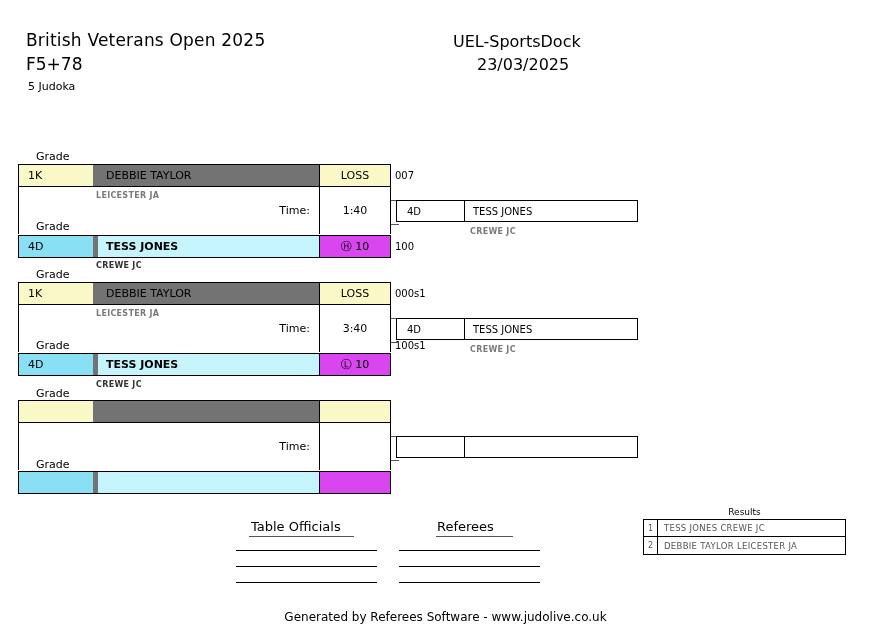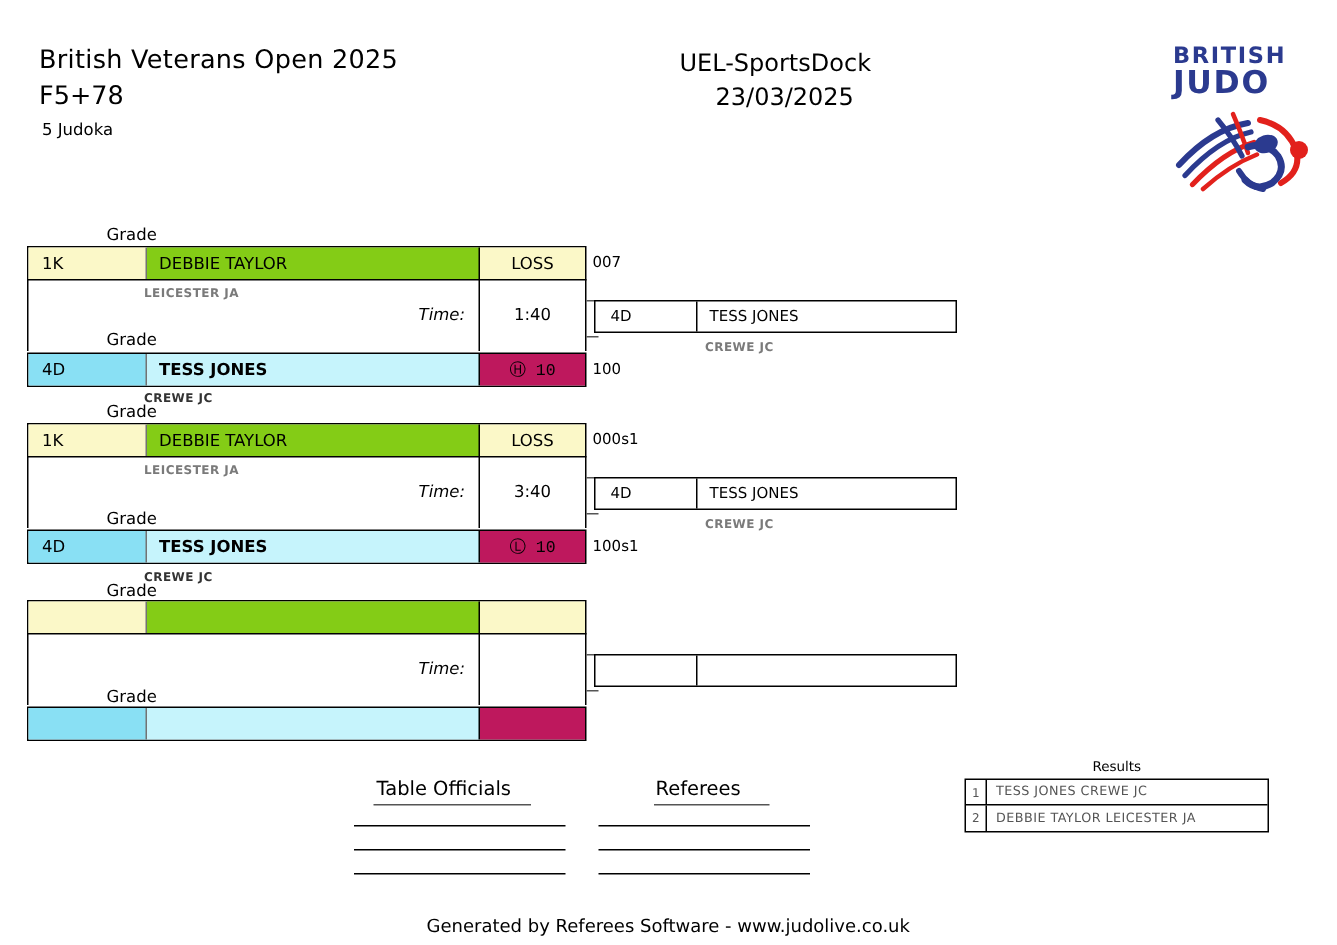--- a/index.html
+++ b/index.html
@@ -75,35 +75,34 @@
   .logo-mark { margin-top: 4px; }
 
   
   .block { position: absolute; left: 0; top: 0; }
 
   .grade-label {
     position: absolute;
     font-size: 11px;
     white-space: nowrap;
     color: #000;
-    margin-left: 35px;
   }
 
   .row {
     position: absolute;
     box-sizing: border-box;
     border: 1px solid #000;
     height: 23px;
     display: flex;
     align-items: stretch;
   }
   .cell-grade {
     box-sizing: border-box;
     width: 79px;
-    border-right: 1px solid #737373;
+    border-right: 5px solid #737373;
     font-size: 11px;
     display: flex;
     align-items: center;
     padding-left: 9px;
     white-space: nowrap;
   }
   .cell-name {
     box-sizing: border-box;
     flex: 1;
     border-right: 1px solid #000;
@@ -119,27 +118,27 @@
     width: 70px;
     font-size: 11px;
     display: flex;
     align-items: center;
     justify-content: center;
     white-space: nowrap;
   }
 
   
   .row-white .cell-grade { background: #fbf8c8; }
-  .row-white .cell-name  { background: #84cc16; }
+  .row-white .cell-name  { background: #737373; }
   .row-white .cell-score { background: #fbf8c8; }
 
   
   .row-blue .cell-grade { background: #89e0f4; }
   .row-blue .cell-name  { background: #c6f4fc; font-weight: bold; }
-  .row-blue .cell-score { background: #be185d; font-family: Liberation Mono, monospace; }
+  .row-blue .cell-score { background: #d946ef; }
 
   .club {
     position: absolute;
     font-size: 8px;
     color: #7a7a7a;
     letter-spacing: .3px;
     white-space: nowrap;
     font-weight: bold;
   }
   .club-dark { color: #333333; font-weight: bold; }
@@ -163,21 +162,20 @@
     width: 1px; height: 100%;
     background: #000;
   }
   .time-label {
     position: absolute;
     right: 80px;
     top: 50%;
     transform: translateY(-50%);
     font-size: 11px;
     white-space: nowrap;
-    font-style: italic;
   }
   .time-val {
     position: absolute;
     right: 0; width: 70px;
     top: 50%;
     transform: translateY(-50%);
     text-align: center;
     font-size: 11px;
     white-space: nowrap;
   }
@@ -298,41 +296,20 @@
 <body>
 
 <div id="sheet">
 
   <div class="hdr-title">British Veterans Open 2025</div>
   <div class="hdr-cat">F5+78</div>
   <div class="hdr-count">5 Judoka</div>
   <div class="hdr-venue">UEL-SportsDock</div>
   <div class="hdr-date">23/03/2025</div>
 
-  <div class="logo">
-    <div class="logo-word1">BRITISH</div>
-    <div class="logo-word2">JUDO</div>
-    <div class="logo-mark">
-      <svg width="96" height="58" viewBox="0 0 96 58">
-        <g fill="none" stroke-linecap="round">
-          <path d="M4 40 Q26 16 50 12" stroke="#2b3a8f" stroke-width="4"></path>
-          <path d="M8 47 Q30 23 52 18" stroke="#2b3a8f" stroke-width="3.5"></path>
-          <path d="M13 53 Q34 31 54 25" stroke="#e2211c" stroke-width="3.5"></path>
-          <path d="M20 56 Q38 40 56 33" stroke="#e2211c" stroke-width="3"></path>
-          <path d="M30 10 Q40 22 46 34" stroke="#2b3a8f" stroke-width="3.5"></path>
-          <path d="M40 6 Q46 20 50 32" stroke="#e2211c" stroke-width="3"></path>
-          <path d="M58 10 Q76 14 82 30 Q86 44 72 52" stroke="#e2211c" stroke-width="4"></path>
-          <path d="M50 28 Q62 24 70 34 Q76 44 66 52 Q56 58 48 50" stroke="#2b3a8f" stroke-width="4.5"></path>
-          <path d="M44 44 Q50 54 60 56" stroke="#2b3a8f" stroke-width="4"></path>
-        </g>
-        <ellipse cx="62" cy="26" rx="8" ry="6" fill="#2b3a8f" transform="rotate(-18 62 26)"></ellipse>
-        <circle cx="84" cy="30" r="6" fill="#e2211c"></circle>
-      </svg>
-    </div>
-  </div>
 
   <div class="block">
     <div class="grade-label" style="left:36px; top:150px;">Grade</div>
 
     <div class="row row-white" style="left:18px; top:164px; width:373px;">
       <div class="cell-grade">1K</div>
       <div class="cell-name">DEBBIE TAYLOR</div>
       <div class="cell-score">LOSS</div>
     </div>
     <div class="club" style="left:96px; top:191px;">LEICESTER JA</div>
@@ -386,21 +363,21 @@
     </div>
 
     <div class="grade-label" style="left:36px; top:339px;">Grade</div>
 
     <div class="row row-blue" style="left:18px; top:353px; width:373px;">
       <div class="cell-grade">4D</div>
       <div class="cell-name">TESS JONES</div>
       <div class="cell-score">Ⓛ 10</div>
     </div>
     <div class="club club-dark" style="left:96px; top:380px;">CREWE JC</div>
-    <div class="code" style="left:395px; top:359px;">100s1</div>
+    <div class="code" style="left:395px; top:340px;">100s1</div>
 
     <div class="connector" style="left:391px; top:318px; width:8px;"></div>
     <div class="connector" style="left:391px; top:342px; width:8px;"></div>
 
     <div class="win-row" style="left:396px; top:318px; width:242px;">
       <div class="win-grade">4D</div>
       <div class="win-name">TESS JONES</div>
     </div>
     <div class="club" style="left:470px; top:345px;">CREWE JC</div>
   </div>

